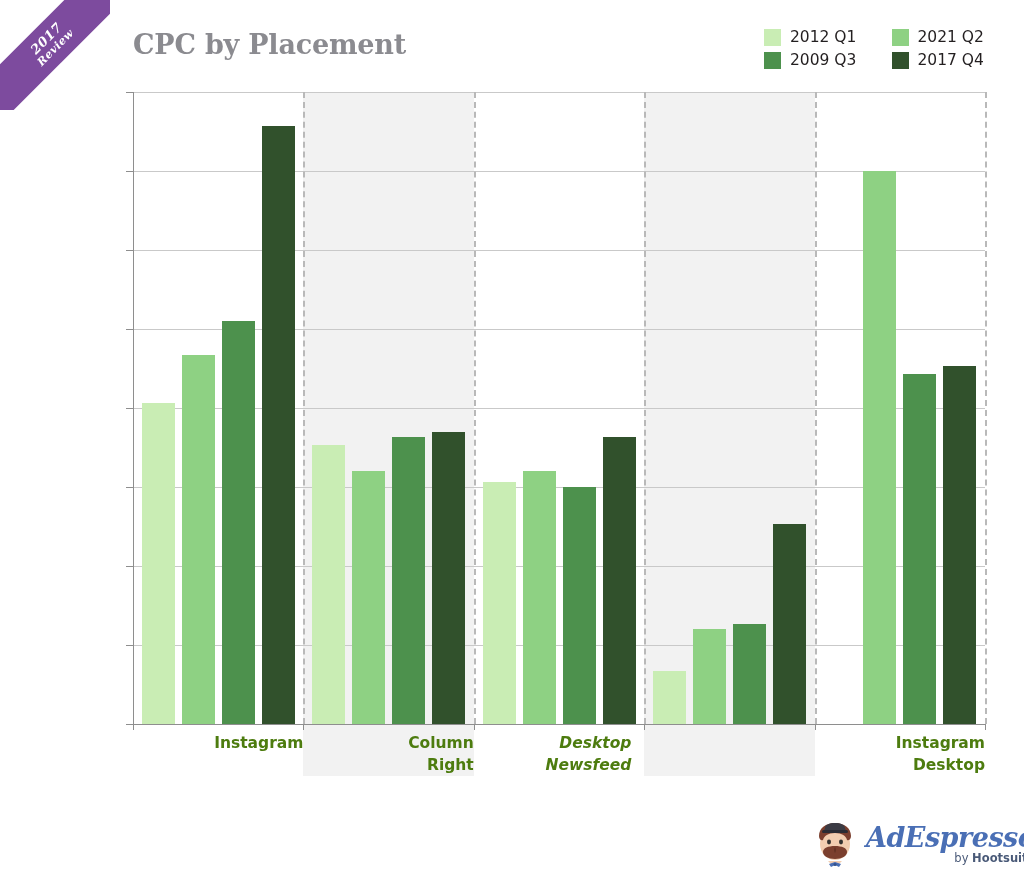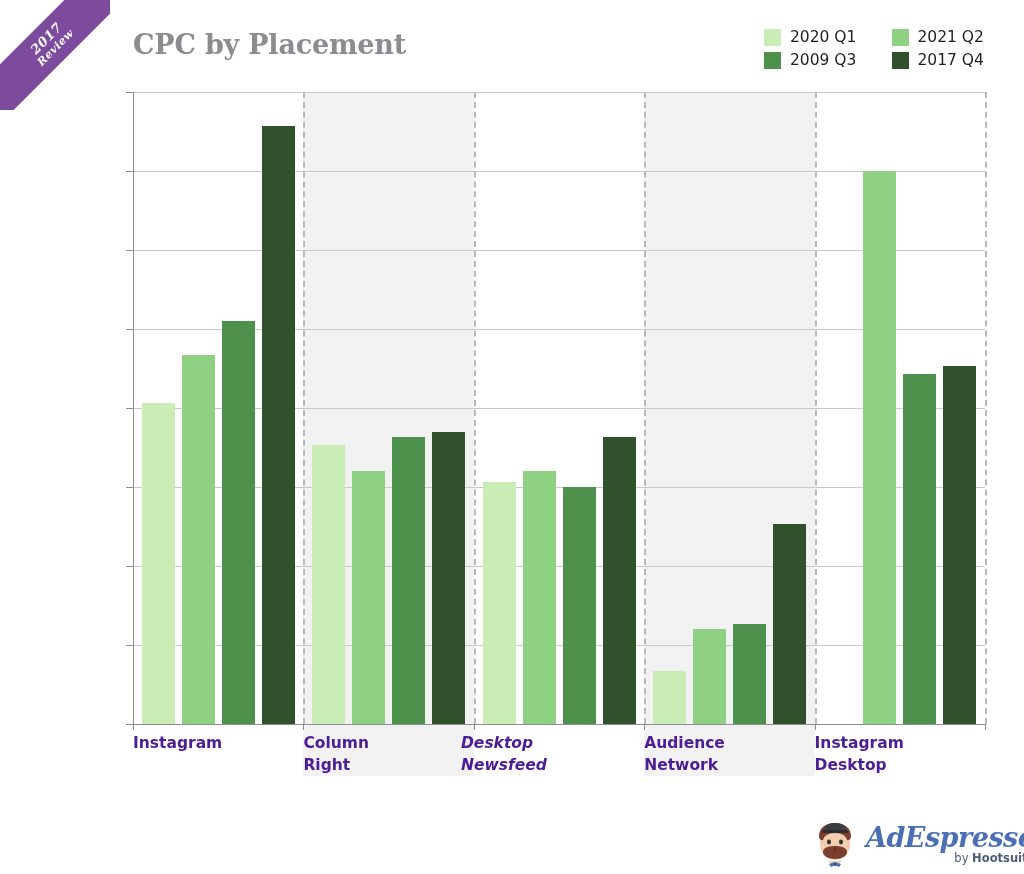--- a/index.html
+++ b/index.html
@@ -117,25 +117,25 @@
     bottom: 0;
   }
 
   .xtick-mark {
     position: absolute; top: 632px;
     width: 1px; height: 6px; background: #8e8e8e;
   }
   .cat-label {
     position: absolute;
     top: 640px;
-    text-align: left;
+    text-align: right;
     font-family: "DejaVu Sans", sans-serif;
     font-weight: bold;
     font-size: 15.5px;
-    color: #4c1d95;
+    color: #4d7c0f;
     line-height: 1.45;
   }
 
   
   .logo {
     position: absolute;
     left: 812px; top: 818px;
     width: 200px; height: 52px;
     display: flex; align-items: center; gap: 8px;
   }
@@ -167,21 +167,21 @@
       <span class="l1">2017</span>
       <span class="l2">Review</span>
     </div>
   </div>
 
   <div class="chart-title">CPC by Placement</div>
 
   <div class="legend" id="legend">
       <div class="legend-item">
         <span class="legend-swatch" style="background: rgb(201, 237, 180);"></span>
-        <span class="legend-label">2020 Q1</span>
+        <span class="legend-label">2012 Q1</span>
       </div>
       <div class="legend-item">
         <span class="legend-swatch" style="background: rgb(142, 209, 131);"></span>
         <span class="legend-label">2021 Q2</span>
       </div>
       <div class="legend-item">
         <span class="legend-swatch" style="background: rgb(77, 145, 77);"></span>
         <span class="legend-label">2009 Q3</span>
       </div>
       <div class="legend-item">
@@ -245,24 +245,20 @@
         <div class="xtick-mark" style="left: 340.8px;"></div>
         <div class="cat-label" style="left: 328px; width: 170.4px; font-style: italic;">
           <div>Desktop</div>
           <div>Newsfeed</div>
         </div>
         <div class="bar" title="2017 Q1 – Audience Network" style="left: 519.9px; width: 33px; height: 52.6667px; background: rgb(201, 237, 180);"></div>
         <div class="bar" title="2017 Q2 – Audience Network" style="left: 559.9px; width: 33px; height: 94.8px; background: rgb(142, 209, 131);"></div>
         <div class="bar" title="2017 Q3 – Audience Network" style="left: 599.9px; width: 33px; height: 100.067px; background: rgb(77, 145, 77);"></div>
         <div class="bar" title="2017 Q4 – Audience Network" style="left: 639.9px; width: 33px; height: 200.133px; background: rgb(49, 81, 44);"></div>
         <div class="xtick-mark" style="left: 511.2px;"></div>
-        <div class="cat-label" style="left: 511.2px; width: 170.4px;">
-          <div>Audience</div>
-          <div>Network</div>
-        </div>
         <div class="bar" title="2017 Q2 – Instagram Stories" style="left: 730.3px; width: 33px; height: 553px; background: rgb(142, 209, 131);"></div>
         <div class="bar" title="2017 Q3 – Instagram Stories" style="left: 770.3px; width: 33px; height: 350.233px; background: rgb(77, 145, 77);"></div>
         <div class="bar" title="2017 Q4 – Instagram Stories" style="left: 810.3px; width: 33px; height: 358.133px; background: rgb(49, 81, 44);"></div>
         <div class="xtick-mark" style="left: 681.6px;"></div>
         <div class="cat-label" style="left: 681.6px; width: 170.4px;">
           <div>Instagram</div>
           <div>Desktop</div>
         </div>
         <div class="xtick-mark" style="left: 852px;"></div>
       </div>

